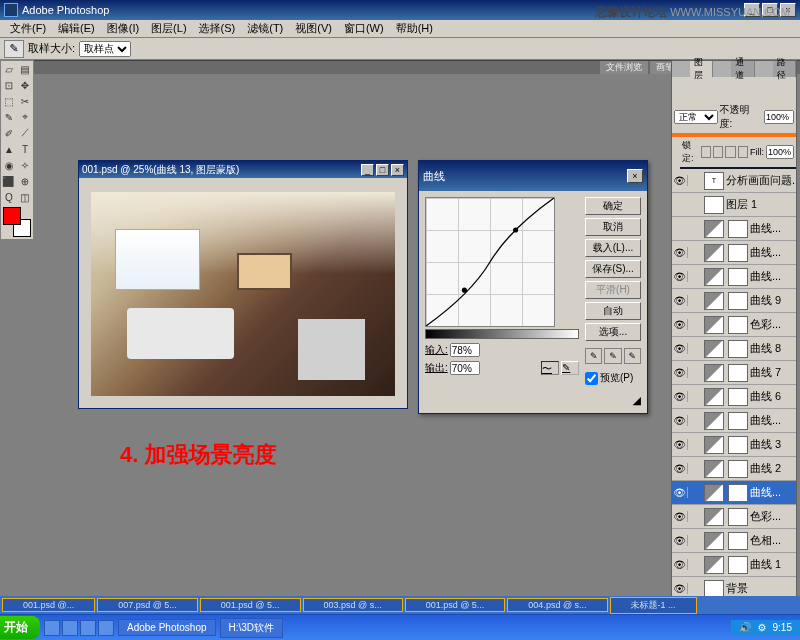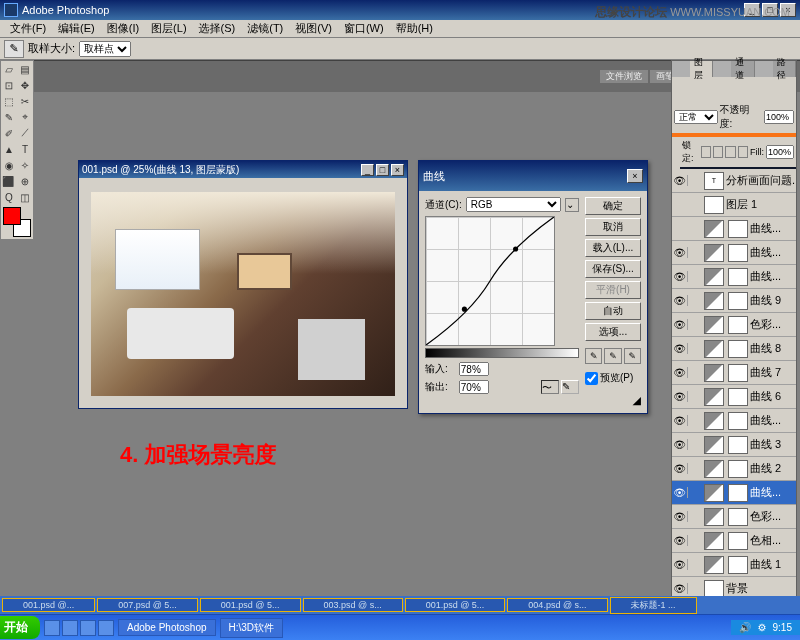--- a/index.html
+++ b/index.html
@@ -6,21 +6,21 @@
 body { background: #808080; width: 800px; height: 640px; overflow: hidden; position: relative; font-size: 11px; }
 .titlebar { background: linear-gradient(#0a246a,#3a6ea5); color: #fff; height: 20px; display: flex; align-items: center; padding: 0 4px; }
 .titlebar .icon { width: 14px; height: 14px; background: #1a3a6a; margin-right: 4px; border: 1px solid #6af; }
 .win-btns { margin-left: auto; display: flex; gap: 2px; }
 .win-btns span { width: 16px; height: 14px; background: #c0c0c0; border: 1px solid #fff; border-right-color:#404040;border-bottom-color:#404040; display:flex;align-items:center;justify-content:center;font-size:9px;color:#000; }
 .menubar { background: #d4d0c8; height: 18px; display: flex; align-items: center; padding: 0 4px; border-bottom: 1px solid #808080; }
 .menubar span { padding: 0 6px; cursor: default; }
 .optbar { background: #d4d0c8; height: 22px; display: flex; align-items: center; padding: 0 4px; border-bottom: 1px solid #808080; gap:4px; }
 .optbar .ico { width:20px;height:18px;border:1px solid #808080;background:#e0e0e0;display:flex;align-items:center;justify-content:center; }
 .optbar select { font-size:10px;height:16px; }
-.tab-strip { background:#6a6a6a; height:32px; border-top:1px solid #404040; display:flex;align-items:center;padding-left:600px;gap:2px; }
+.tab-strip { background:#6a6a6a; height:14px; border-top:1px solid #404040; display:flex;align-items:center;padding-left:600px;gap:2px; }
 .tab-strip span { background:#888;color:#eee;font-size:9px;padding:0 6px; }
 .watermark { position:absolute; top:4px; right:10px; color:#999; font-size:11px; }
 .watermark b { color:#444;font-weight:bold;font-size:12px; }
 
 .toolbox { position:absolute; left:0; top:60px; width:34px; background:#d4d0c8; border:1px solid #808080; display:flex;flex-wrap:wrap; }
 .toolbox .t { width:16px;height:16px;border:1px solid #d4d0c8;display:flex;align-items:center;justify-content:center;font-size:10px;color:#333;cursor:pointer; }
 .toolbox .swatch { width:30px;height:30px;position:relative;margin:2px; }
 .toolbox .fg { position:absolute;width:18px;height:18px;background:#f00;border:1px solid #000;top:0;left:0; }
 .toolbox .bg { position:absolute;width:18px;height:18px;background:#fff;border:1px solid #000;bottom:0;right:0; }
 
@@ -42,21 +42,21 @@
 .curves-dlg .dt { background:linear-gradient(#0a246a,#3a6ea5);color:#fff;font-size:11px;height:30px;display:flex;align-items:center;padding:0 4px; }
 .curves-body { padding:6px; display:flex; gap:6px; }
 .curves-left { flex:1; }
 .ch-row { display:flex;align-items:center;gap:4px;font-size:10px;margin-bottom:4px; }
 .ch-row select{font-size:10px;flex:1;}
 .curve-grid { width:130px;height:130px;background:#f8f8f8;border:1px solid #808080;position:relative; }
 .curve-grid::before{content:"";position:absolute;inset:0;background-image:linear-gradient(#ccc 1px,transparent 1px),linear-gradient(90deg,#ccc 1px,transparent 1px);background-size:25% 25%;}
 .curve-line{position:absolute;inset:0;}
 .curve-line svg{width:100%;height:100%;}
 .grad-h{height:10px;background:linear-gradient(90deg,#000,#fff);margin-top:2px;border:1px solid #666;}
-.io-row{font-size:10px;margin-top:4px;display:flex;align-items:center;gap:11px;}
+.io-row{font-size:10px;margin-top:4px;display:flex;align-items:center;gap:2px;text-decoration:underline;}
 .io-row input{width:30px;font-size:10px;height:14px;}
 .curves-right { width:56px;display:flex;flex-direction:column;gap:3px; }
 .btn { background:#d4d0c8;border:1px solid #fff;border-right-color:#606060;border-bottom-color:#606060;font-size:10px;height:18px;display:flex;align-items:center;justify-content:center;cursor:pointer; }
 .btn.disabled{color:#888;}
 .dropper-row{display:flex;gap:2px;margin-top:4px;}
 .dropper-row span{flex:1;height:16px;border:1px solid #808080;display:flex;align-items:center;justify-content:center;font-size:9px;}
 .chk{font-size:10px;display:flex;align-items:center;gap:2px;margin-top:4px;}
 
 .layers-panel { position:absolute; right:3px; top:60px; width:126px; background:#d4d0c8; border:1px solid #606060; font-size:10px; }
 .lp-tabs { display:flex;background:#b0b0b0;height:16px; }
@@ -175,25 +175,20 @@
 
 <div class="curves-dlg">
   <div class="dt">
       <span>曲线</span>
       <div class="win-btns" style="margin-left:auto">
         <span>×</span>
       </div>
     </div>
   <div class="curves-body">
     <div class="curves-left">
-      <div class="ch-row">
-          <span>通道(C):</span>
-          <select><option>RGB</option></select>
-          <span style="width:14px;height:14px;border:1px solid #808080">⌄</span>
-        </div>
       <div class="curve-grid">
         <div class="curve-line"><svg viewBox="0 0 100 100">
               <path d="M 0 100 Q 35 75 50 50 Q 65 25 100 0" stroke="#000" fill="none" stroke-width="1"></path>
               <circle cx="30" cy="72" r="2" fill="#000"></circle>
               <circle cx="70" cy="25" r="2" fill="#000"></circle>
             </svg></div>
       </div>
       <div class="grad-h"></div>
       <div class="io-row">
           <span>输入:</span>

